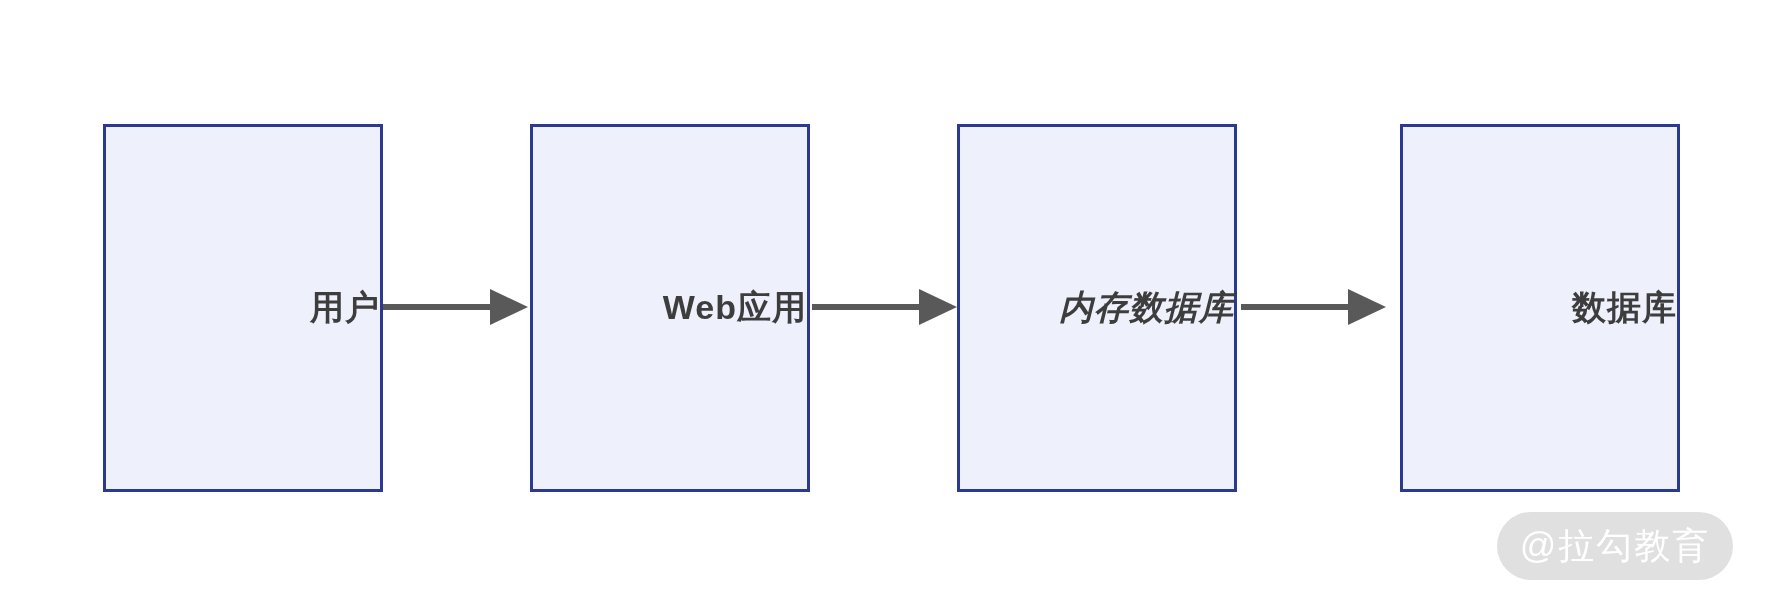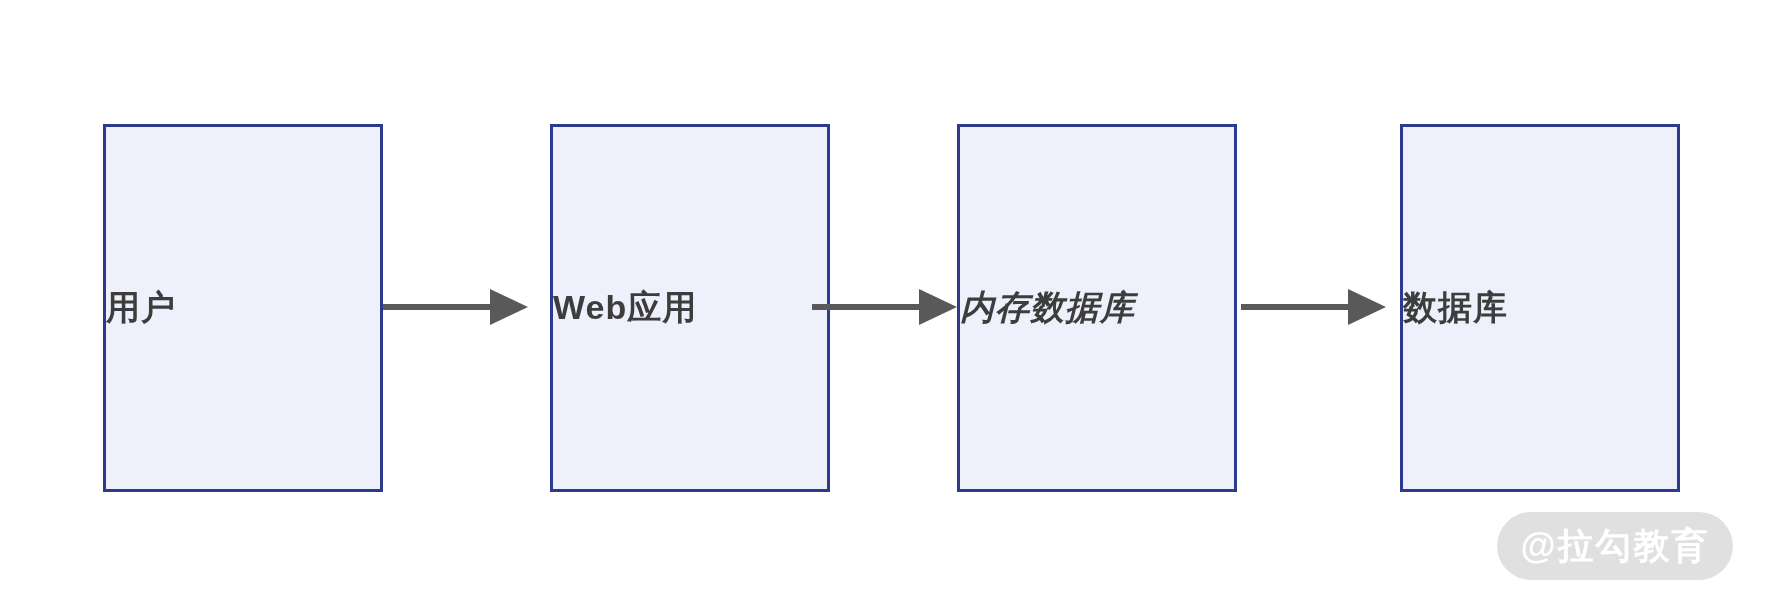--- a/index.html
+++ b/index.html
@@ -20,31 +20,31 @@
   .node {
     position: absolute;
     top: 124px;
     width: 280px;
     height: 368px;
     background: var(--node_fill, #eef1fb);
     border: 3px solid var(--node_border, #2b3a8f);
     box-sizing: border-box;
     display: flex;
     align-items: center;
-    justify-content: flex-start;
+    justify-content: flex-end;
   }
   .node-label {
     font-size: 34px;
     font-weight: 600;
     color: var(--text, #3d3d3d);
     letter-spacing: 1px;
     white-space: nowrap;
   }
   .node-1 { left: 103px; }
-  .node-2 { left: 550px; }
+  .node-2 { left: 530px; }
   .node-3 { left: 957px; font-style: italic; }
   .node-4 { left: 1400px; }
 
   .arrow {
     position: absolute;
     top: 289px;
     height: 36px;
     width: 145px;
     display: flex;
     align-items: center;
@@ -71,21 +71,21 @@
     top: 512px;
     width: 236px;
     height: 68px;
     background: var(--watermark_bg, #e0e0e0);
     border-radius: 34px;
     display: flex;
     align-items: center;
     justify-content: center;
     color: var(--watermark_text_color, #ffffff);
     font-size: 36px;
-    font-weight: 700;
+    font-weight: 400;
     letter-spacing: 2px;
     white-space: nowrap;
   }
 </style>
 </head>
 <body>
 
 <div class="canvas">
 
   <div class="node node-1">

